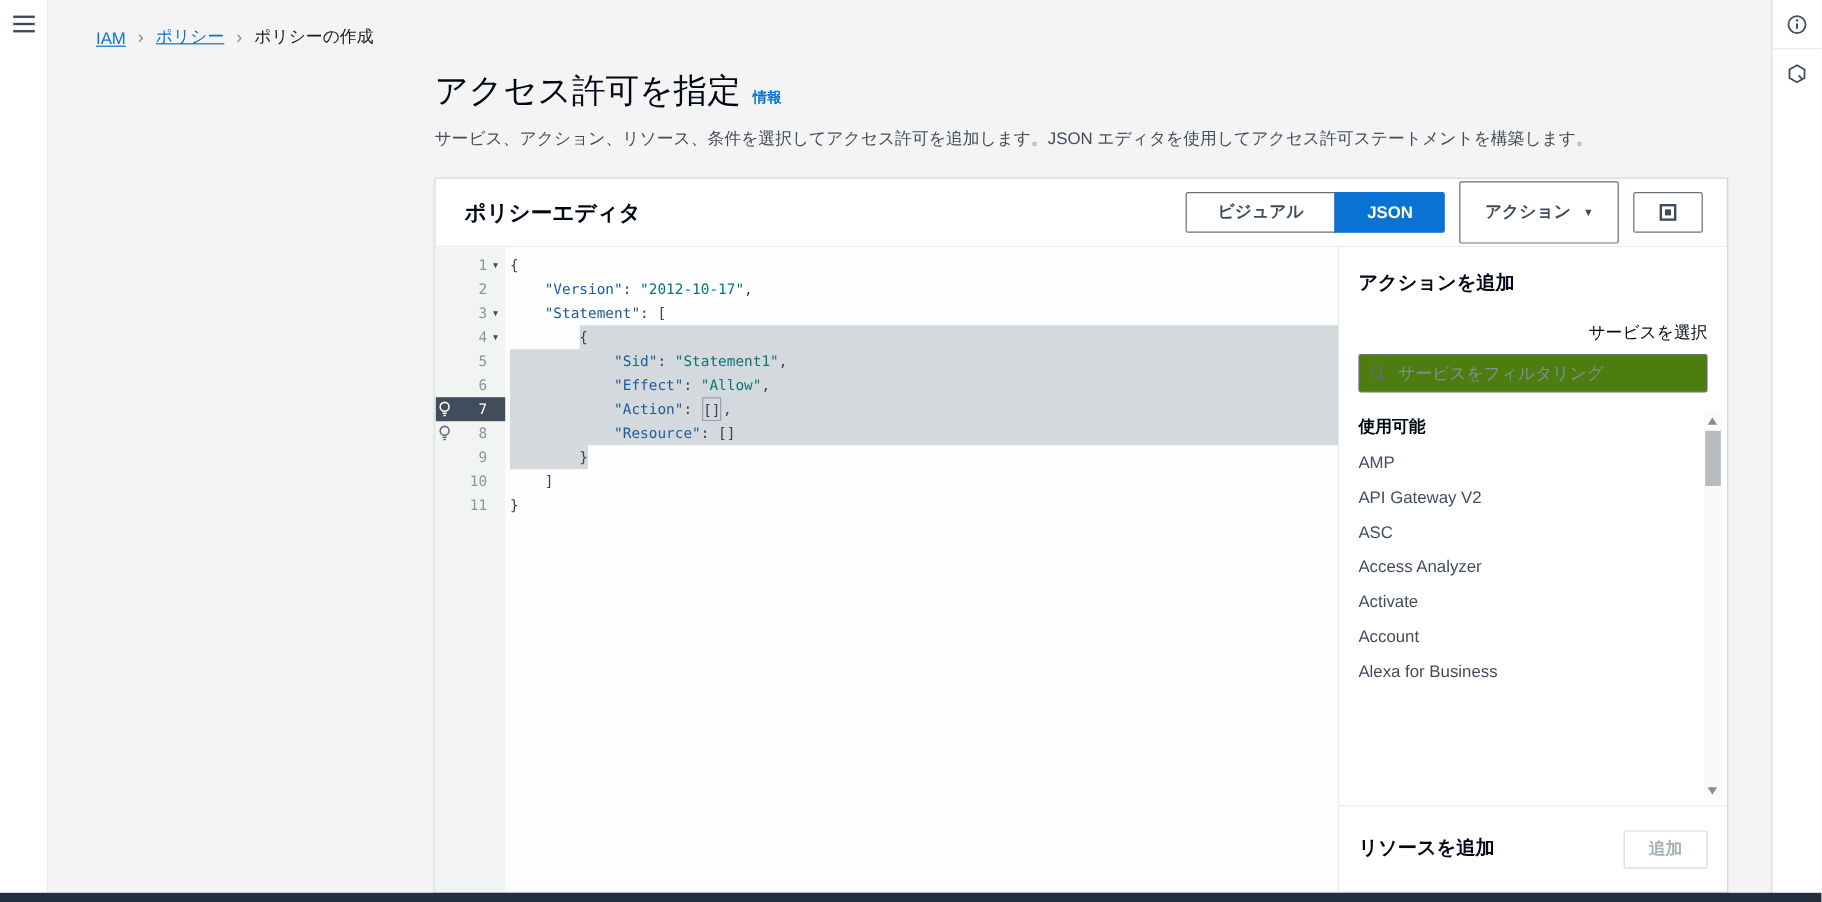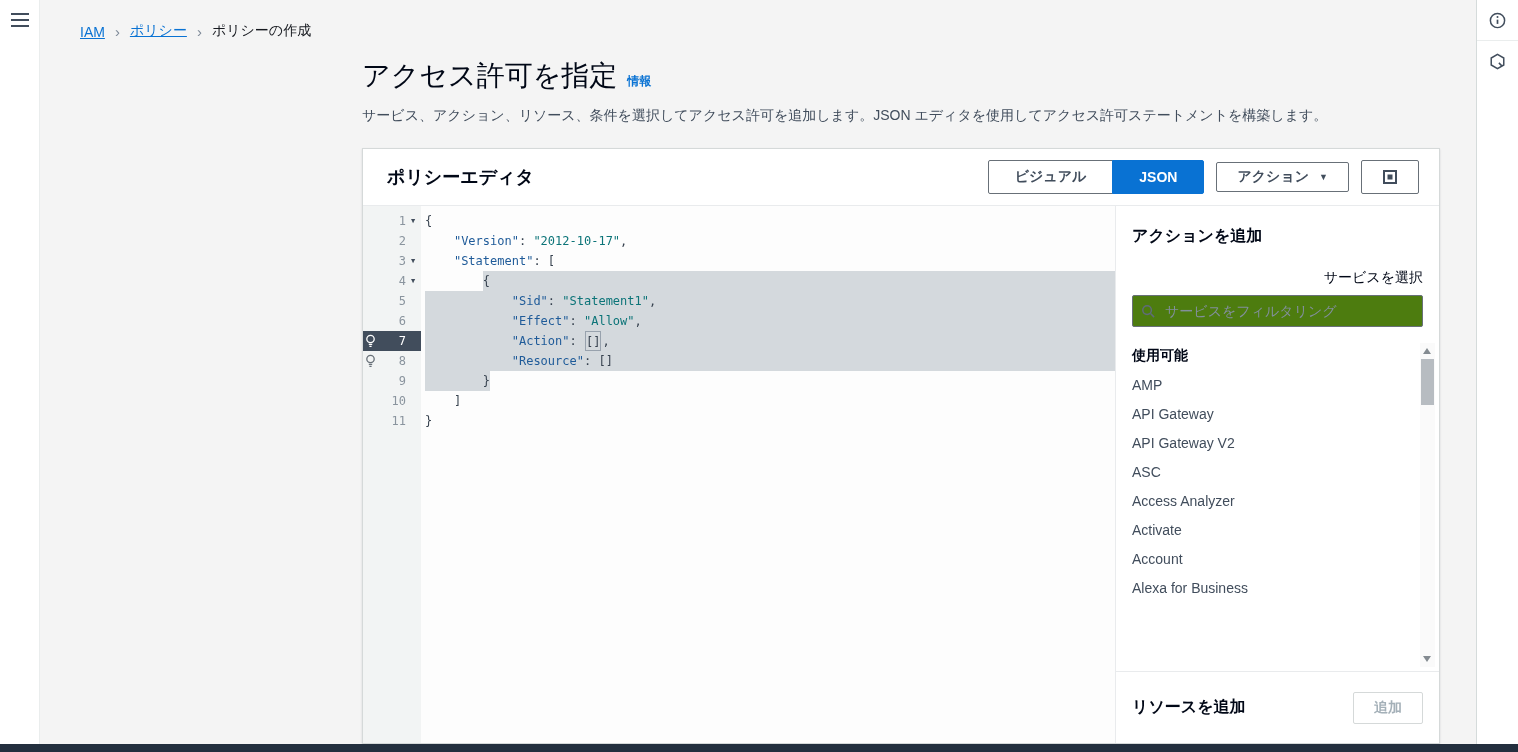--- a/index.html
+++ b/index.html
@@ -54,21 +54,21 @@
     display:flex; flex-direction:column; }
   .panel-header { flex:0 0 56px; display:flex; align-items:center;
     justify-content:space-between; padding:0 20px 0 24px; }
   .panel-title { font-size:18px; font-weight:bold; color:#000716; }
   .controls { display:flex; align-items:center; gap:12px; }
   .segmented { display:flex; }
   .seg-btn { height:34px; padding:0 26px; font-size:14px; font-weight:bold;
     display:flex; align-items:center; cursor:pointer; }
   .seg-visual { background:#fff; border:1px solid #687078; color:#414d5c; border-radius:2px 0 0 2px; }
   .seg-json { background:#0972d3; border:1px solid #0972d3; color:#fff; border-radius:0 2px 2px 0; margin-left:-1px; }
-  .btn-actions { height:30px; padding:0 20px; background:#fff; border:1px solid #687078;
+  .btn-actions { height:52px; padding:0 20px; background:#fff; border:1px solid #687078;
     border-radius:2px; font-size:14px; font-weight:bold; color:#414d5c;
     display:flex; align-items:center; gap:10px; cursor:pointer; }
   .caret { font-size:9px; color:#414d5c; }
   .btn-expand { width:58px; height:34px; background:#fff; border:1px solid #687078;
     border-radius:2px; display:flex; align-items:center; justify-content:center; cursor:pointer; }
 
   .panel-body { flex:1; display:flex; border-top:1px solid #e9ebed; min-height:0; }
 
   
   .editor { flex:1; position:relative; background:#fdfdfd; overflow:hidden;
@@ -289,21 +289,20 @@
           </div>
         </div>
 
         <div class="sp-list">
           <div class="sp-list-inner">
             <div class="list-heading">使用可能</div>
             <div>
 
                 <div class="list-item">AMP</div>
 
-                <div class="list-item">API Gateway</div>
 
                 <div class="list-item">API Gateway V2</div>
 
                 <div class="list-item">ASC</div>
 
                 <div class="list-item">Access Analyzer</div>
 
                 <div class="list-item">Activate</div>
 
                 <div class="list-item">Account</div>

